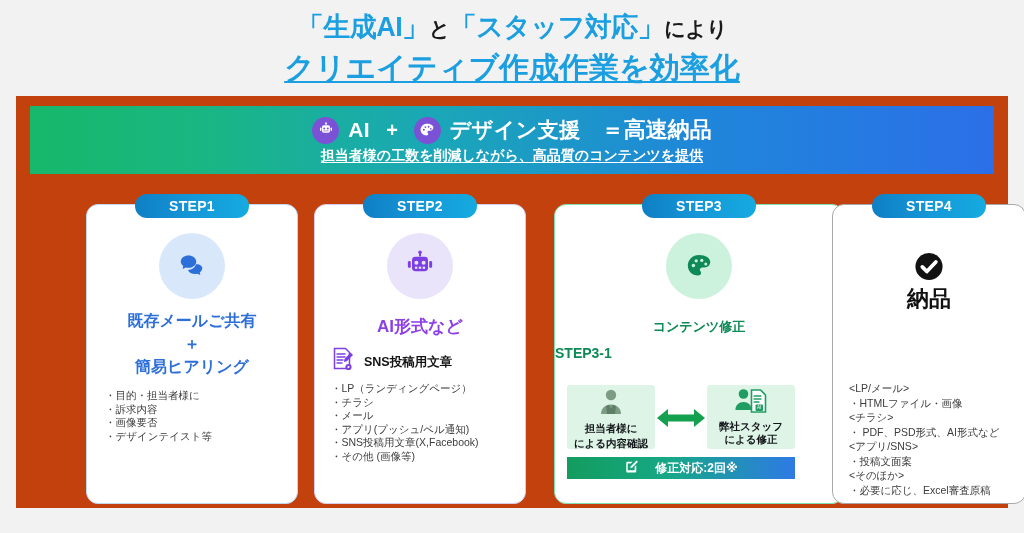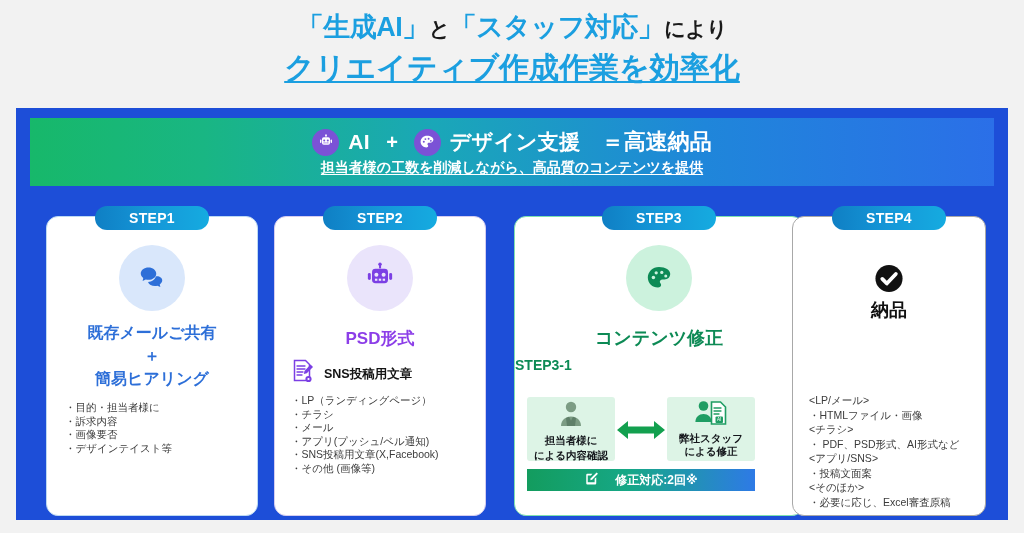--- a/index.html
+++ b/index.html
@@ -44,25 +44,25 @@
     color: #1b9fe0;
     text-decoration: underline;
     text-underline-offset: 3px;
     text-decoration-thickness: 2px;
     white-space: nowrap;
   }
 
   
   .panel {
     position: absolute;
-    top: 108px;
+    top: 96px;
     left: 16px;
     width: 992px;
     height: 412px;
-    background: #1d4ed8;
+    background: #c2410c;
   }
 
   
   .banner {
     position: absolute;
     top: 10px;
     left: 14px;
     width: 964px;
     height: 68px;
     background: linear-gradient(90deg, #17b86a 0%, #19b683 18%, #1aa7b8 42%, #1f86da 70%, #2b6fe8 100%);
@@ -115,20 +115,21 @@
     height: 316px;
   }
   .card {
     position: absolute;
     top: 12px;
     width: 212px;
     height: 300px;
     background: #ffffff;
     border-radius: 12px;
     border: 1.5px solid #c6dff7;
+    margin-left: 40px;
   }
   .card.c1 { left: 14px;  border-color: #bcd9f2; }
   .card.c2 { left: 242px; border-color: #d4cdf0; }
   .card.c3 { left: 482px; width: 290px; border-color: #7ee0b0; }
   .card.c4 { left: 760px; width: 194px; border-color: #a8a8a8; }
 
   .pill {
     position: absolute;
     top: -11px;
     left: 50%;
@@ -346,21 +347,21 @@
             <rect x="6" y="5" width="12" height="11" rx="2.6"></rect>
             <rect x="2.9" y="8.3" width="2.2" height="5.2" rx="1.1"></rect>
             <rect x="18.9" y="8.3" width="2.2" height="5.2" rx="1.1"></rect>
             <circle cx="9.3" cy="9.5" r="1.5" fill="#eae4fb"></circle>
             <circle cx="14.7" cy="9.5" r="1.5" fill="#eae4fb"></circle>
             <rect x="8.2" y="12.5" width="1.8" height="1.6" fill="#eae4fb"></rect>
             <rect x="11.1" y="12.5" width="1.8" height="1.6" fill="#eae4fb"></rect>
             <rect x="14" y="12.5" width="1.8" height="1.6" fill="#eae4fb"></rect>
           </svg>
         </div>
-        <div class="card-heading h-purple" style="top:110px; font-size:17px">PSD形式</div>
+        <div class="card-heading h-purple" style="top:110px; font-size:17px">AI形式など</div>
         <div class="doc-row">
           <span>
             <svg width="24" height="26" viewBox="0 0 24 26" fill="none">
               <path d="M3.5 1.5h11l4 4v16h-15z" stroke="#7b3fe4" stroke-width="1.5" fill="#ffffff"></path>
               <path d="M6 7h8M6 10h8M6 13h6M6 16h5" stroke="#7b3fe4" stroke-width="1.3" stroke-linecap="round"></path>
               <path d="M19.6 5.6l2.4 2.4-6.2 6.2-3 .7.7-3z" fill="#7b3fe4"></path>
               <circle cx="17.5" cy="20" r="3.1" fill="#7b3fe4"></circle>
               <circle cx="17.5" cy="20" r="1.1" fill="#ffffff"></circle>
             </svg>
           </span>
@@ -380,21 +381,21 @@
         <div class="pill">STEP3</div>
         <div class="card-icon-wrap ci-green">
           <svg width="28" height="28" viewBox="0 0 24 24" fill="#0d8a55">
             <path d="M12 2.5C6.6 2.5 2.4 6.5 2.4 11.6c0 5 4 8.6 8.7 8.6 1.6 0 2.7-1 2.7-2.2 0-.6-.2-1-.6-1.4-.3-.4-.5-.8-.5-1.3 0-1.1.9-2 2.1-2h1.8c3 0 5-2 5-4.9 0-3.3-3.9-5.9-9.6-5.9z"></path>
             <circle cx="7.2" cy="11.6" r="1.5" fill="#ccf2dd"></circle>
             <circle cx="9.6" cy="7.6" r="1.4" fill="#ccf2dd"></circle>
             <circle cx="14.4" cy="7.2" r="1.4" fill="#ccf2dd"></circle>
             <circle cx="17.8" cy="10.2" r="1.3" fill="#ccf2dd"></circle>
           </svg>
         </div>
-        <div class="card-heading h-green" style="top:110px; font-size:18px">コンテンツ修正</div>
+        <div class="card-heading h-green" style="top:110px; font-size:13px">コンテンツ修正</div>
         <div class="substep" style="top:140px">STEP3-1</div>
 
         <div class="s3-pair">
           <div class="s3-box left">
             <span>
               <svg width="26" height="28" viewBox="0 0 26 28">
                 <circle cx="13" cy="8" r="5.2" fill="#7c9c84"></circle>
                 <path d="M3 27c0-5.6 4.5-9.4 10-9.4s10 3.8 10 9.4z" fill="#7c9c84"></path>
                 <path d="M11 17.8l2 4 2-4 3 1.2-1 8h-8l-1-8z" fill="#5f7f69"></path>
               </svg>
@@ -437,21 +438,21 @@
       </div>
 
       <div class="card c4">
         <div class="pill">STEP4</div>
         <div style="position:absolute; top:46px; left:50%; transform:translateX(-50%);">
           <svg width="31" height="31" viewBox="0 0 24 24">
             <circle cx="12" cy="12" r="10.5" fill="#111111"></circle>
             <path d="M6.8 12.3l3.5 3.6 7-7.4" stroke="#ffffff" stroke-width="2.9" fill="none" stroke-linecap="round" stroke-linejoin="round"></path>
           </svg>
         </div>
-        <div class="card-heading h-black" style="top:82px; font-size:18px">納品</div>
+        <div class="card-heading h-black" style="top:82px; font-size:22px">納品</div>
         <div class="s4-list">
           <div>&lt;LP/メール&gt;</div>
           <div>・HTMLファイル・画像</div>
           <div>&lt;チラシ&gt;</div>
           <div>・ PDF、PSD形式、AI形式など</div>
           <div>&lt;アプリ/SNS&gt;</div>
           <div>・投稿文面案</div>
           <div>&lt;そのほか&gt;</div>
           <div>・必要に応じ、Excel審査原稿</div>
         </div>

